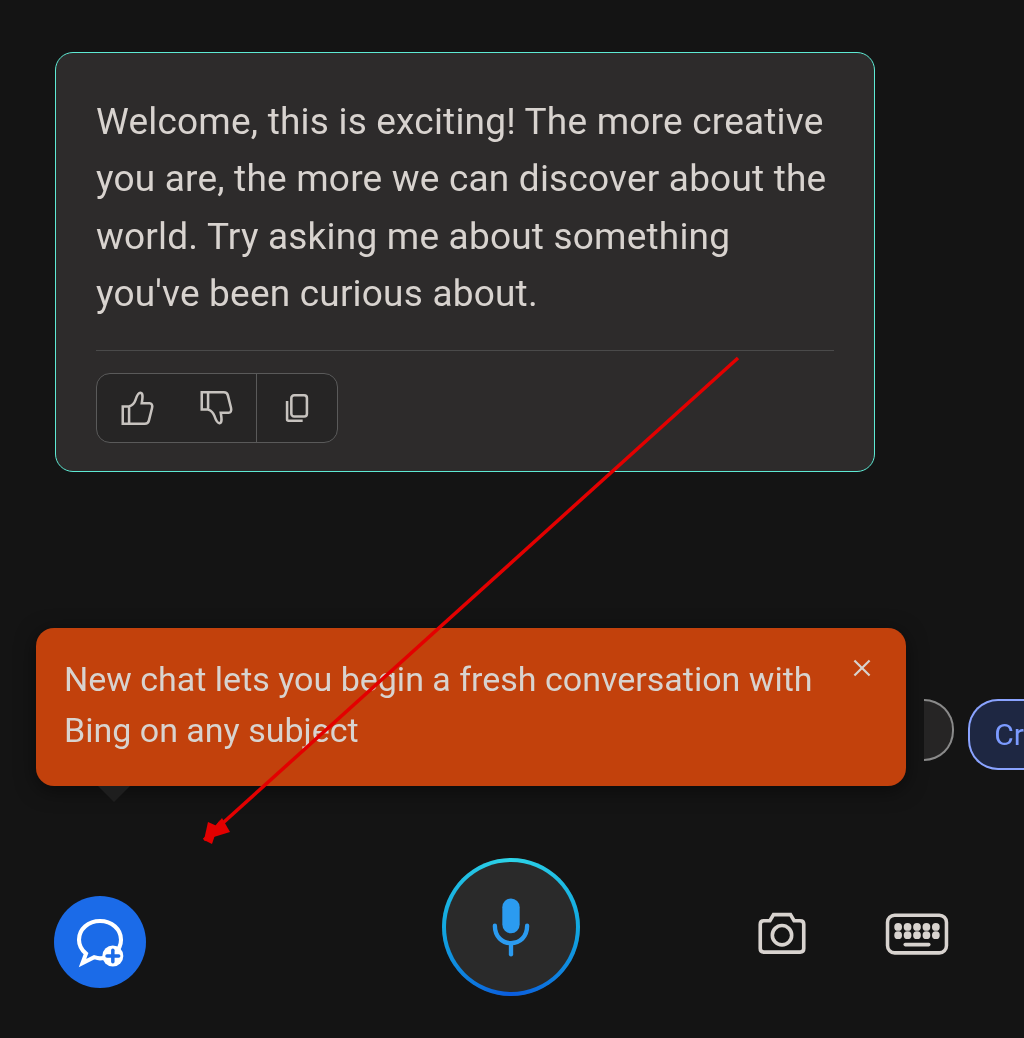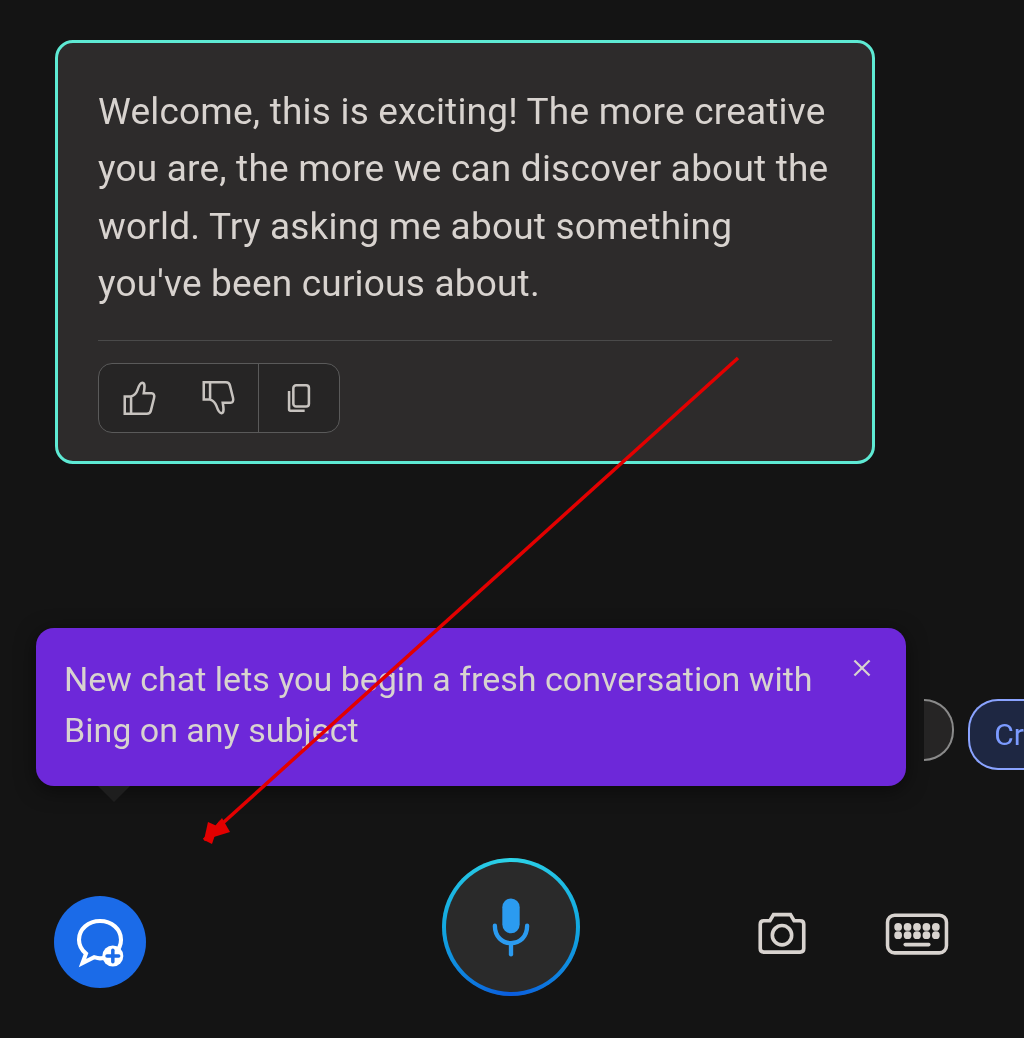--- a/index.html
+++ b/index.html
@@ -11,24 +11,24 @@
       width: 1024px;
       height: 1038px;
       background: #141414;
       font-family: -apple-system, BlinkMacSystemFont, 'Segoe UI', Roboto, sans-serif;
       position: relative;
       overflow: hidden;
     }
     .message-card {
       position: absolute;
       left: 55px;
-      top: 40px;
+      top: 52px;
       width: 820px;
       background: #2d2b2b;
-      border: 3px solid #5eead4;
+      border: 1px solid #5eead4;
       border-radius: 18px;
       padding: 40px 40px 20px 40px;
     }
     .message-text {
       color: #d8d3cf;
       font-size: 37px;
       line-height: 1.55;
       letter-spacing: 0.2px;
     }
     .message-divider {
@@ -65,21 +65,21 @@
       border-right: 1.5px solid #5a5a5a;
     }
     .action-pair .action-btn {
       width: 72px;
     }
     .tooltip {
       position: absolute;
       left: 36px;
       top: 628px;
       width: 870px;
-      background: #6d28d9;
+      background: #c2410c;
       border-radius: 18px;
       padding: 26px 70px 30px 28px;
       box-shadow: 0 4px 20px rgba(0,0,0,0.5);
     }
     .tooltip-text {
       color: #d8d3cf;
       font-size: 34px;
       line-height: 1.5;
     }
     .tooltip-close {

